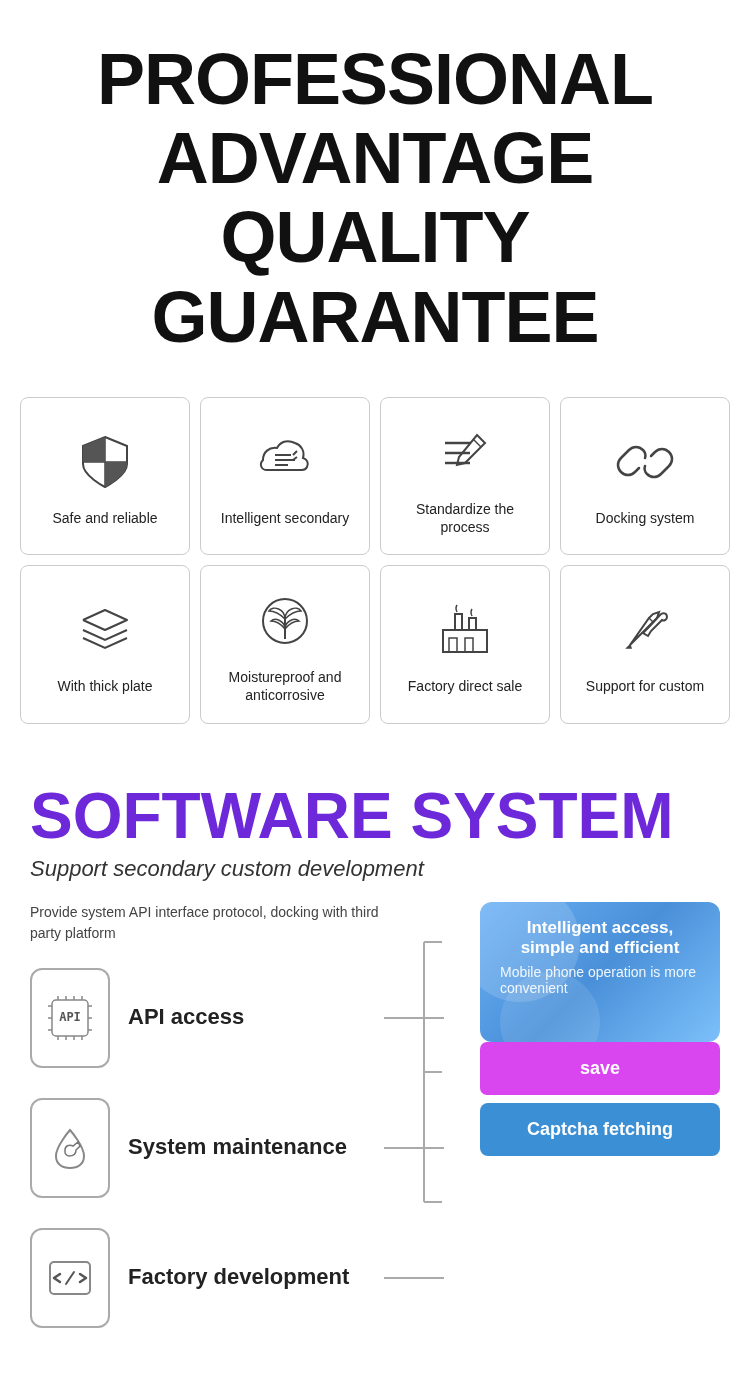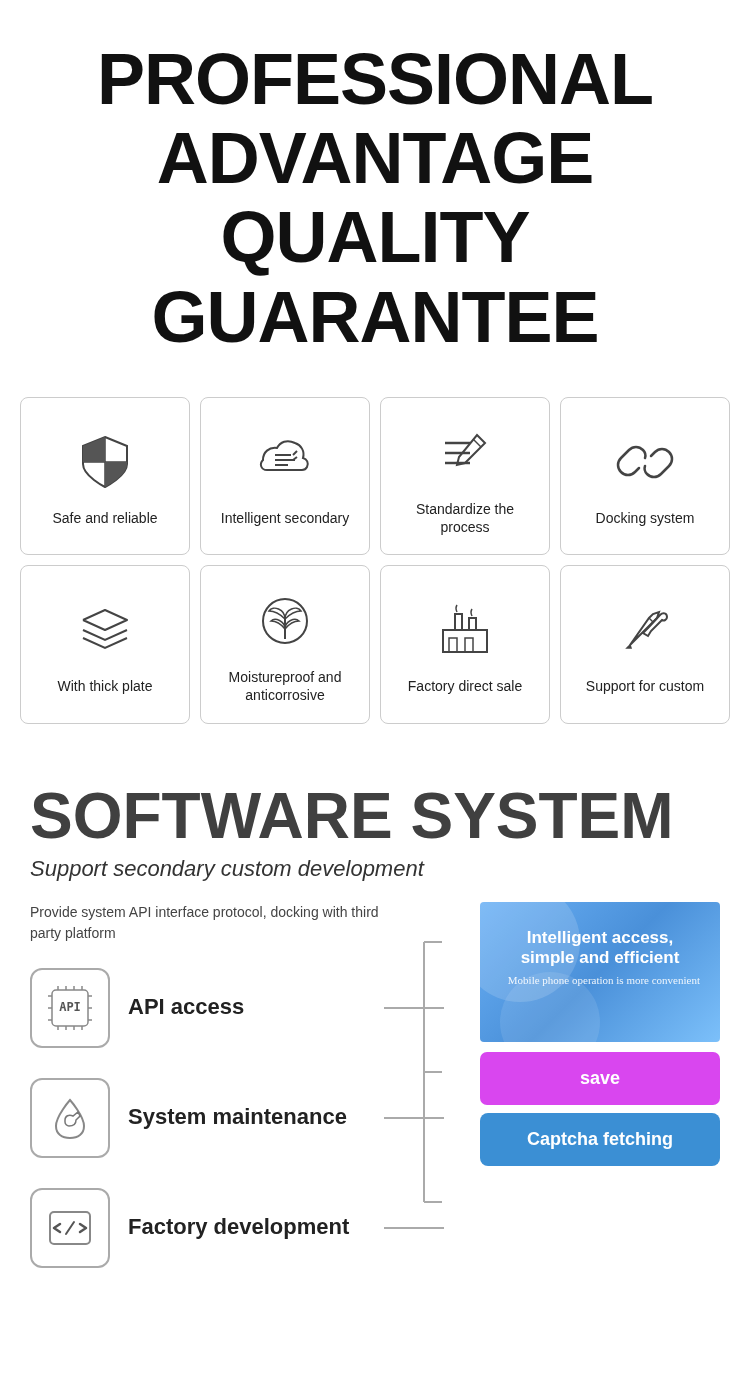--- a/index.html
+++ b/index.html
@@ -69,21 +69,21 @@
     }
 
     
     .software-section {
       padding: 30px 30px 0;
       background: #fff;
     }
     .software-title {
       font-size: 64px;
       font-weight: 900;
-      color: #404040;
+      color: #6d28d9;
       line-height: 1;
       margin-bottom: 8px;
     }
     .software-subtitle {
       font-size: 22px;
       color: #333;
       margin-bottom: 20px;
       font-style: italic;
     }
     .software-body {
@@ -101,21 +101,21 @@
       line-height: 1.5;
     }
     .software-item {
       display: flex;
       align-items: center;
       margin-bottom: 30px;
       position: relative;
     }
     .software-item-icon {
       width: 80px;
-      height: 80px;
+      height: 100px;
       border: 2px solid #aaa;
       border-radius: 12px;
       display: flex;
       align-items: center;
       justify-content: center;
       flex-shrink: 0;
       margin-right: 18px;
     }
     .software-item-icon svg {
       width: 48px;
@@ -131,23 +131,22 @@
       line-height: 1.3;
     }
 
     
     .software-right {
       width: 240px;
       flex-shrink: 0;
     }
     .phone-mockup {
       background: linear-gradient(135deg, #6ab0f5 0%, #4a90d9 50%, #7cc0fa 100%);
-      border-radius: 4px;
-      padding: 26px 20px 20px;
-      margin-bottom: 10px;
+      border-radius: 12px;
+      padding: 16px 20px 20px;
       position: relative;
       overflow: hidden;
       min-height: 140px;
     }
     .phone-mockup::before {
       content: '';
       position: absolute;
       top: -20px;
       left: -20px;
       width: 120px;
@@ -168,26 +167,25 @@
     .phone-mockup-title {
       font-size: 17px;
       font-weight: bold;
       color: #fff;
       text-align: center;
       margin-bottom: 6px;
       position: relative;
       z-index: 1;
     }
     .phone-mockup-sub {
-      font-size: 11px;
+      font-size: 14px;
       color: rgba(255,255,255,0.9);
-      text-align: right;
+      text-align: left;
       position: relative;
       z-index: 1;
-      font-family: Liberation Serif, serif;
     }
     .btn-save {
       width: 100%;
       background: #d946ef;
       color: #fff;
       border: none;
       border-radius: 7px;
       padding: 16px;
       font-size: 18px;
       font-weight: bold;

